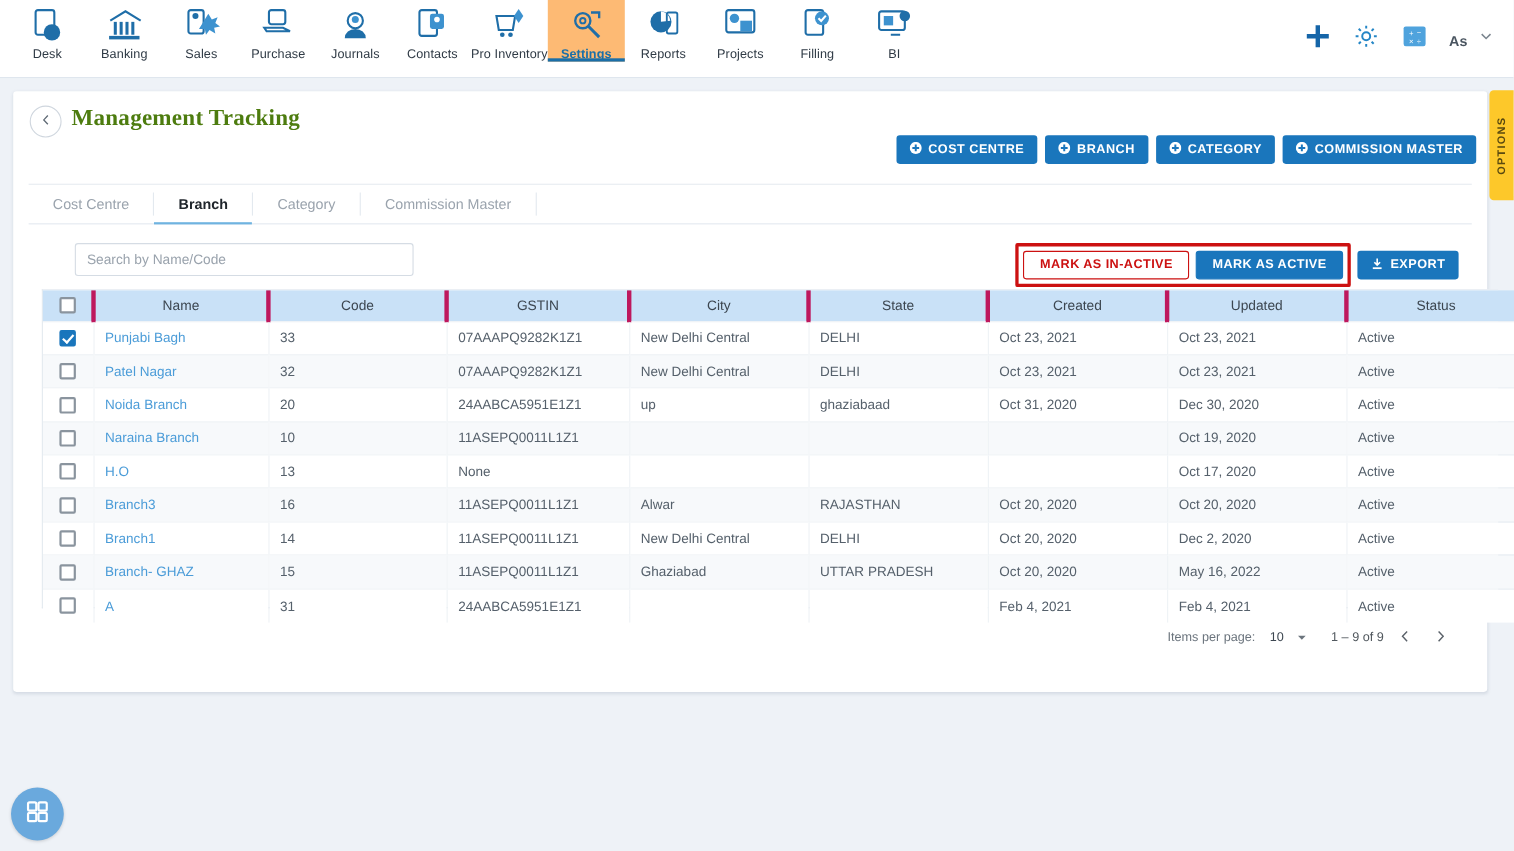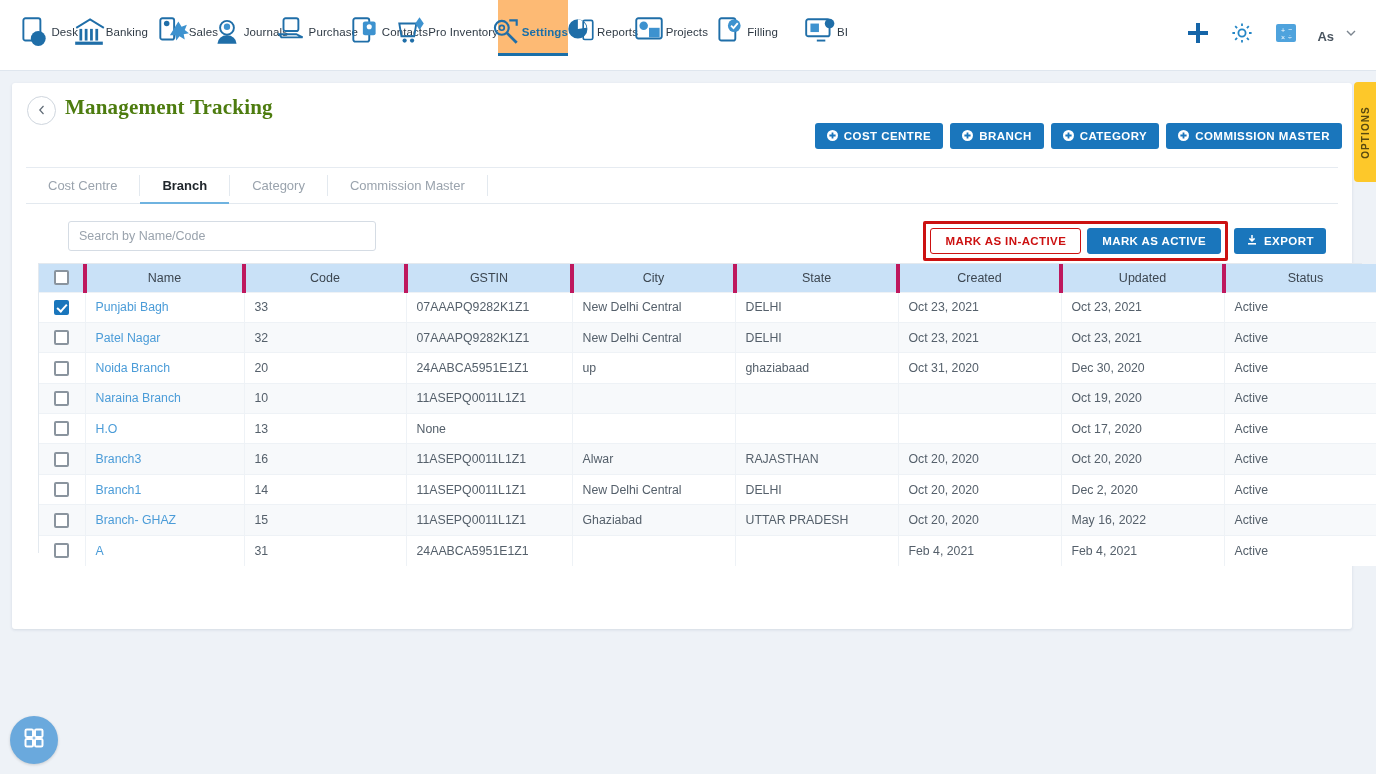--- a/index.html
+++ b/index.html
@@ -15,22 +15,22 @@
   .topnav {
     position: absolute; top: 0; left: 0;
     width: 1376px; height: 71px;
     background: #ffffff;
     border-bottom: 1px solid #dfe6ee;
     display: flex; align-items: flex-start;
   }
   .navitems { display: flex; align-items: flex-start; padding-left: 8px; }
   .navitem {
     width: 70px; height: 56px;
-    display: flex; flex-direction: row;
-    align-items: center; justify-content: flex-end;
+    display: flex; flex-direction: column;
+    align-items: center; justify-content: space-between;
     padding-top: 5px;
     cursor: pointer;
     position: relative;
   }
   .navitem .nlabel {
     font-size: 11.5px; color: #2f3a45; margin-top: 3px;
     white-space: nowrap; letter-spacing: .1px;
   }
   .navitem.active { background: #fdba74; font-weight: bold; }
   .navitem.active .nlabel { color: #1a6fa8; }
@@ -263,35 +263,35 @@
             <rect x="5" y="3" width="13" height="20" rx="2" fill="none" stroke="#1f6ea8" stroke-width="1.8"></rect>
             <circle cx="11" cy="8" r="2.6" fill="#1f6ea8"></circle>
             <path d="M22 6 l3 5 l5 -2 l-2 5 l4 3 l-5 1 l1 5 l-5 -3 l-3 4 l-1 -5 l-5 0 z" fill="#3d92cf"></path>
           </svg>
         </span>
         <span class="nlabel">Sales</span>
       </div>
       <div class="navitem">
         <span>
           <svg class="navicon" viewBox="0 0 32 30">
+            <rect x="8" y="3" width="14" height="12" rx="2" fill="none" stroke="#1f6ea8" stroke-width="1.8"></rect>
+            <path d="M4 18 h16 l6 3 h-20 z" fill="none" stroke="#1f6ea8" stroke-width="1.8"></path>
+          </svg>
+        </span>
+        <span class="nlabel">Purchase</span>
+      </div>
+      <div class="navitem">
+        <span>
+          <svg class="navicon" viewBox="0 0 32 30">
             <circle cx="16" cy="12" r="6.5" fill="none" stroke="#1f6ea8" stroke-width="1.8"></circle>
             <circle cx="16" cy="11" r="3" fill="#3d92cf"></circle>
             <path d="M7 27 a9 8 0 0 1 18 0 z" fill="#1f6ea8"></path>
           </svg>
         </span>
         <span class="nlabel">Journals</span>
-      </div>
-      <div class="navitem">
-        <span>
-          <svg class="navicon" viewBox="0 0 32 30">
-            <rect x="8" y="3" width="14" height="12" rx="2" fill="none" stroke="#1f6ea8" stroke-width="1.8"></rect>
-            <path d="M4 18 h16 l6 3 h-20 z" fill="none" stroke="#1f6ea8" stroke-width="1.8"></path>
-          </svg>
-        </span>
-        <span class="nlabel">Purchase</span>
       </div>
       <div class="navitem">
         <span>
           <svg class="navicon" viewBox="0 0 32 30">
             <rect x="5" y="3" width="15" height="22" rx="2" fill="none" stroke="#1f6ea8" stroke-width="1.8"></rect>
             <rect x="14" y="6" width="12" height="13" rx="2" fill="#3d92cf"></rect>
             <circle cx="20" cy="11" r="2.4" fill="#fff"></circle>
           </svg>
         </span>
         <span class="nlabel">Contacts</span>
@@ -593,20 +593,40 @@
             <td></td>
             <td></td>
             <td>Feb 4, 2021</td>
             <td>Feb 4, 2021</td>
             <td>Active</td>
           </tr>
         </tbody>
     </table>
   </div>
 
+  <div class="paginator">
+    <span class="pg-label">Items per page:</span>
+    <span class="pg-value">10</span>
+    <span class="pg-caret">
+      <svg width="11" height="11" viewBox="0 0 11 11">
+          <path d="M2 4 L5.5 7.5 L9 4 Z" fill="#6b747d"></path>
+        </svg>
+    </span>
+    <span class="pg-range">1 – 9 of 9</span>
+    <span class="pg-arrow">
+      <svg width="13" height="13" viewBox="0 0 13 13">
+          <path d="M8.2 2 L4 6.5 L8.2 11" fill="none" stroke="#5a6169" stroke-width="1.3"></path>
+        </svg>
+    </span>
+    <span class="pg-arrow">
+      <svg width="13" height="13" viewBox="0 0 13 13">
+          <path d="M4.8 2 L9 6.5 L4.8 11" fill="none" stroke="#5a6169" stroke-width="1.3"></path>
+        </svg>
+    </span>
+  </div>
 </div>
 
 <div class="optionstab">
   <span>OPTIONS</span>
 </div>
 
 <div class="fab">
   <span>
     <svg width="24" height="24" viewBox="0 0 24 24">
       <rect x="3.5" y="3.5" width="7.5" height="7.5" rx="1.3" fill="none" stroke="#fff" stroke-width="2"></rect>

